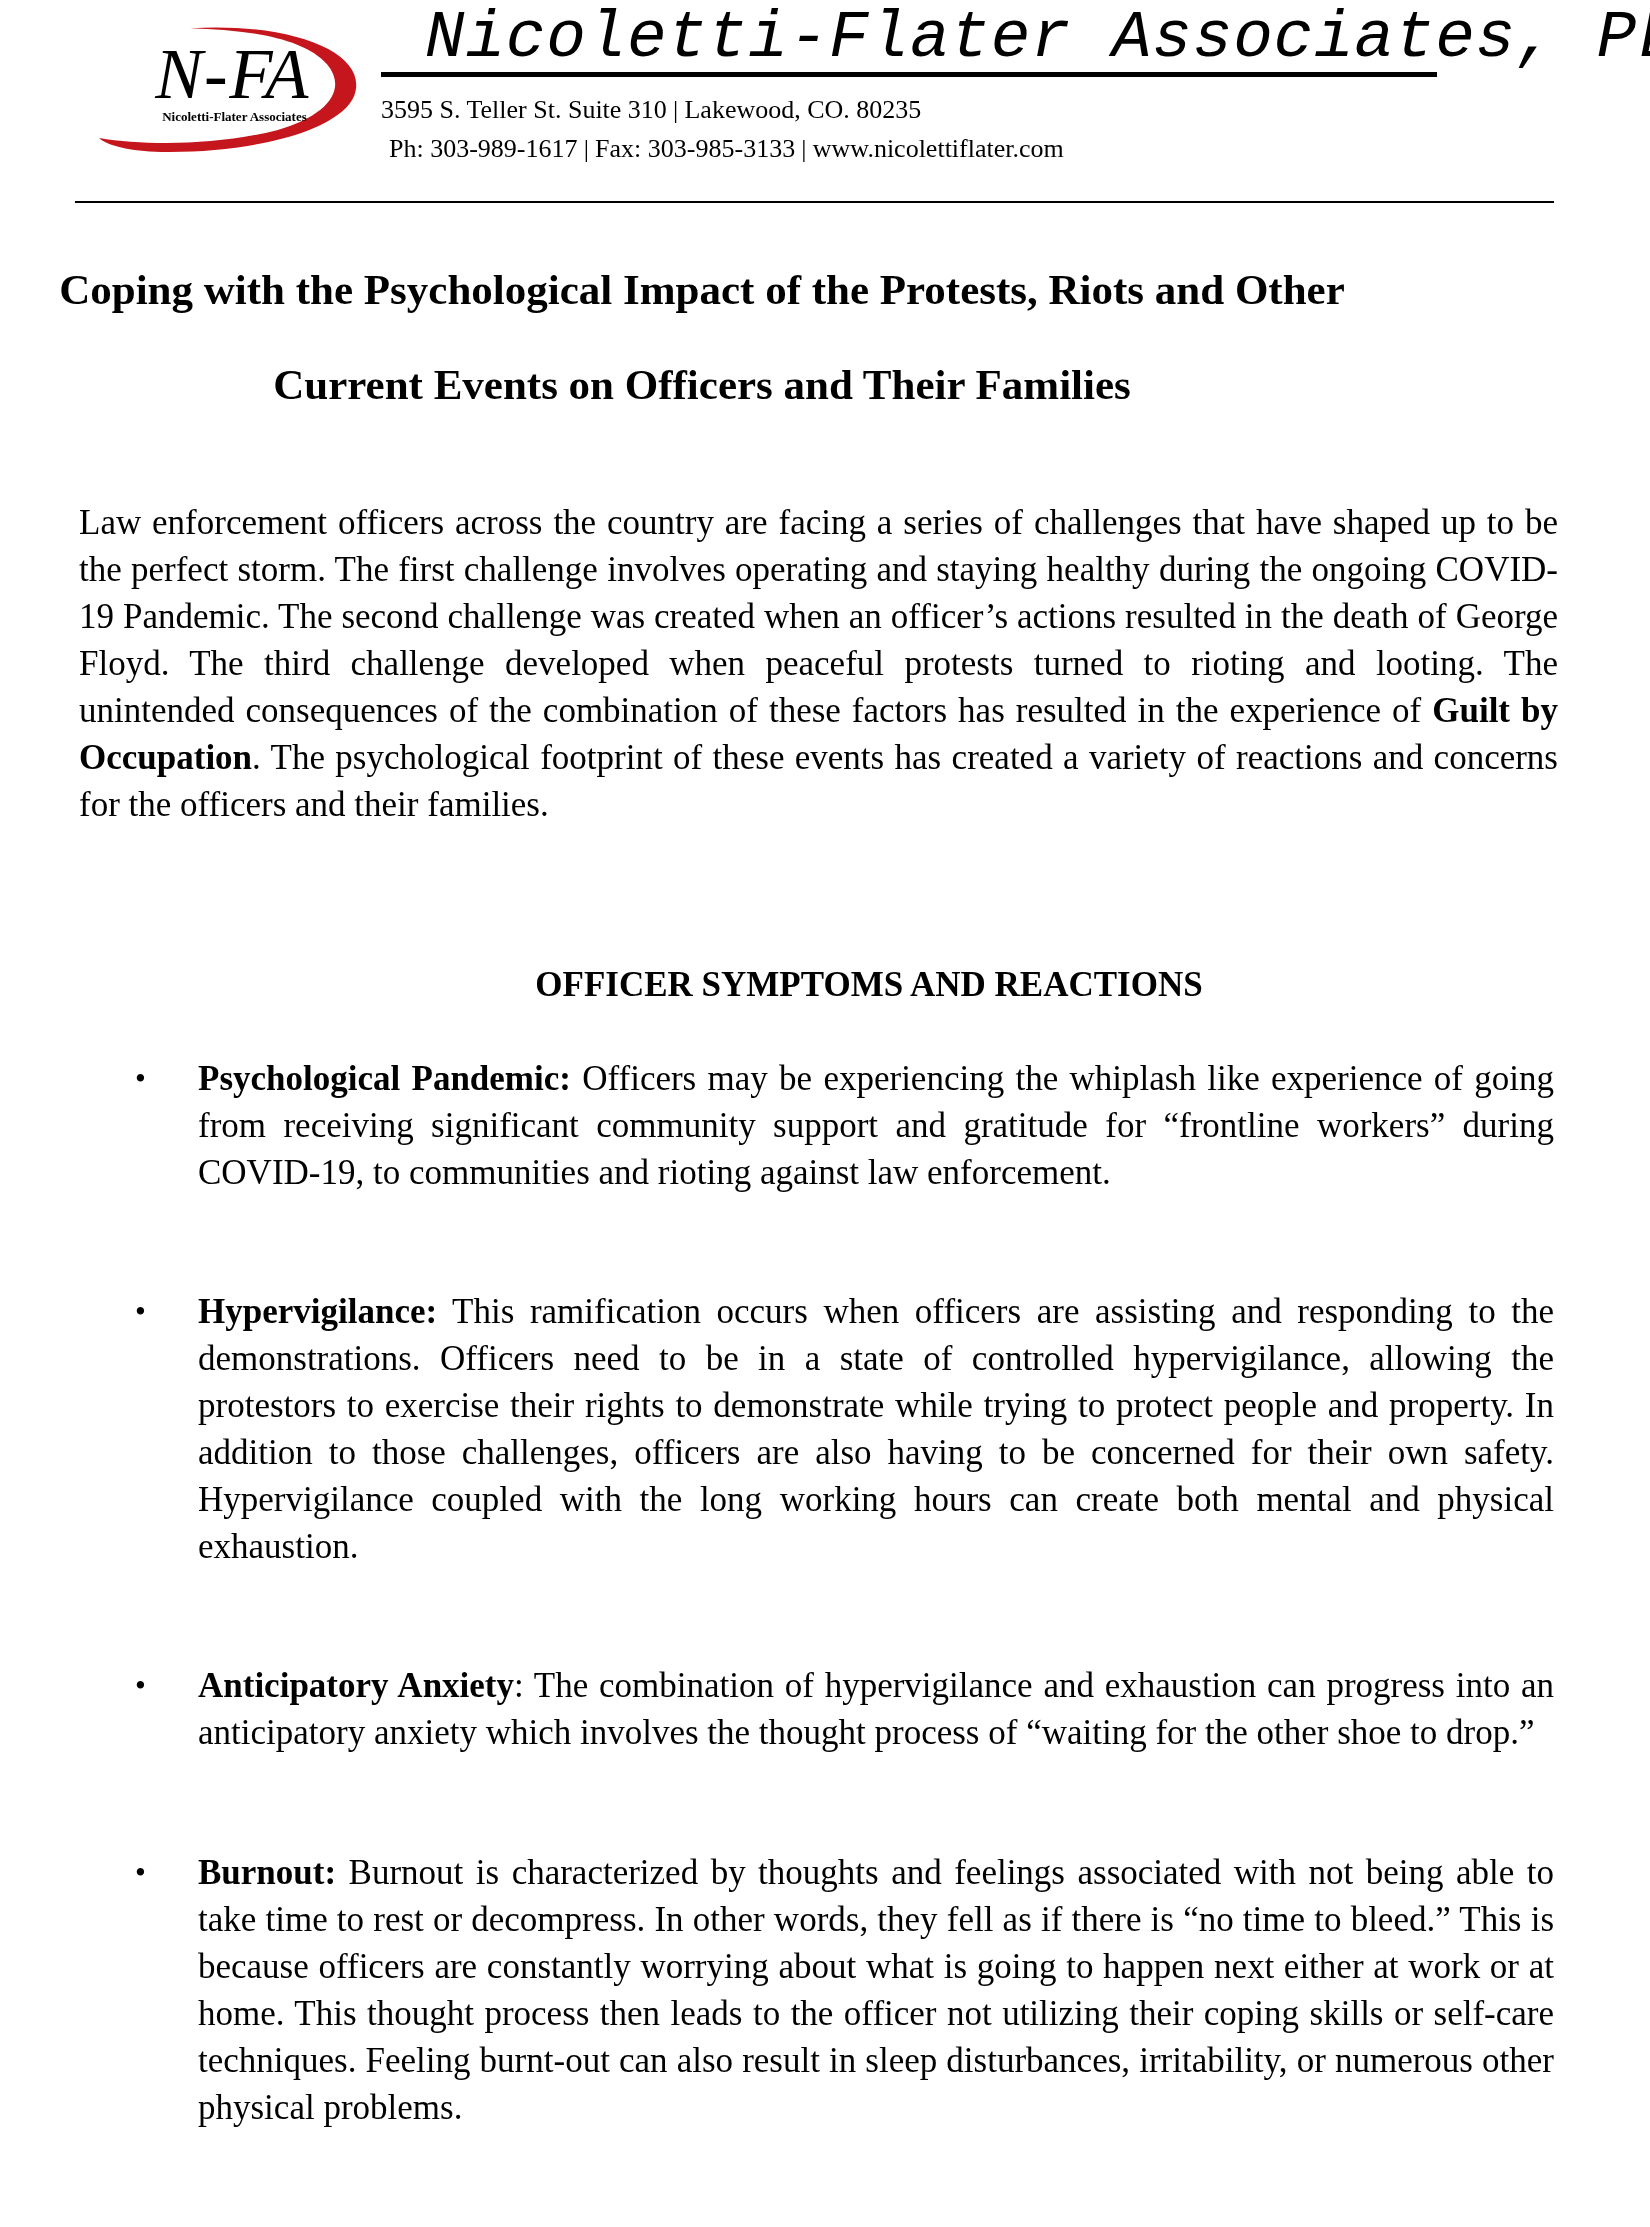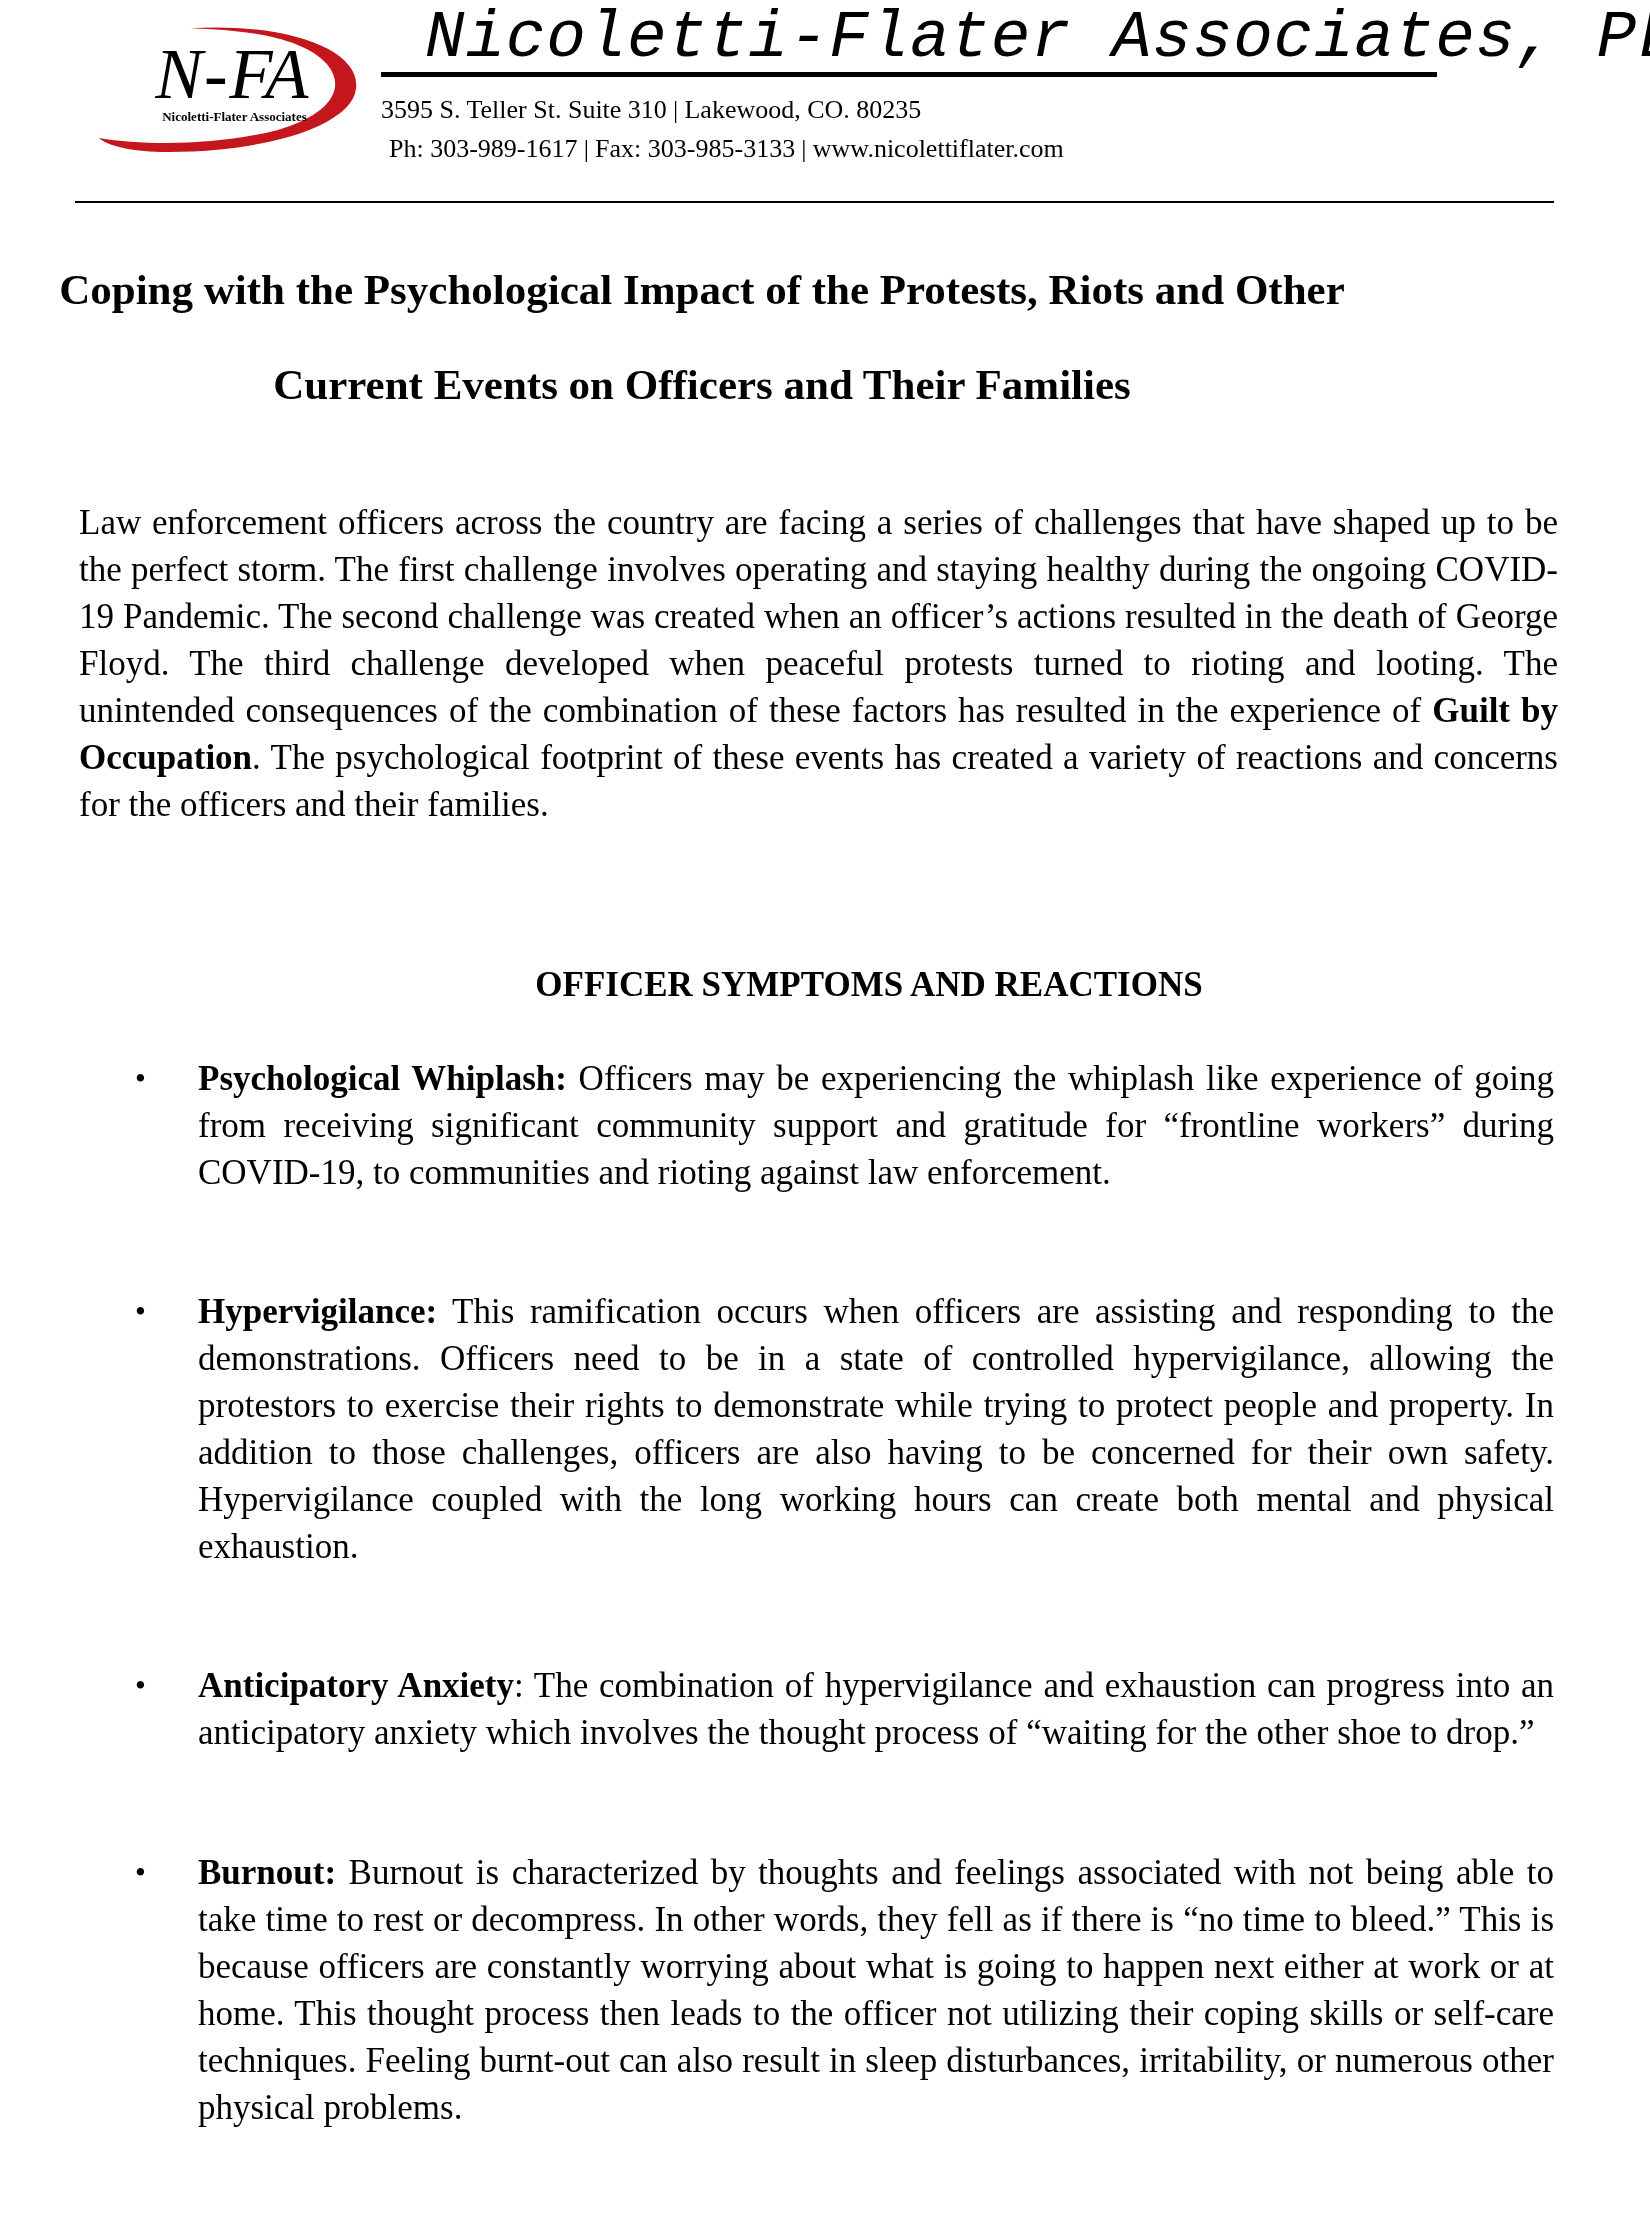--- a/index.html
+++ b/index.html
@@ -71,21 +71,21 @@
 
 <div class="title title-1">Coping with the Psychological Impact of the Protests, Riots and Other</div>
 <div class="title title-2">Current Events on Officers and Their Families</div>
 
 <p class="para intro"><span>Law enforcement officers across the country are facing a series of challenges that have shaped up to be the perfect storm. The first challenge involves operating and staying healthy during the ongoing COVID-19 Pandemic.  The second challenge was created when an officer’s actions resulted in the death of George Floyd.  The third challenge developed when peaceful protests turned to rioting and looting.  The unintended consequences of the combination of these factors has resulted in the experience of </span><b>Guilt by Occupation</b><span>. The psychological footprint of these events has created a variety of reactions and concerns for the officers and their families.</span></p>
 
 <div class="section-heading">OFFICER SYMPTOMS AND REACTIONS</div>
 
 <div class="bullet b1">
   <span class="bullet-dot">•</span>
-  <p class="bullet-text"><b>Psychological Whiplash:</b><span></span><span> Officers may be experiencing the whiplash like experience of going from receiving significant community support and gratitude for “frontline workers” during COVID-19, to communities and rioting against law enforcement.</span></p>
+  <p class="bullet-text"><b>Psychological Pandemic:</b><span></span><span> Officers may be experiencing the whiplash like experience of going from receiving significant community support and gratitude for “frontline workers” during COVID-19, to communities and rioting against law enforcement.</span></p>
 </div>
 
 <div class="bullet b2">
   <span class="bullet-dot">•</span>
   <p class="bullet-text"><b>Hypervigilance:</b><span></span><span> This ramification occurs when officers are assisting and responding to the demonstrations.  Officers need to be in a state of controlled hypervigilance, allowing the protestors to exercise their rights to demonstrate while trying to protect people and property.  In addition to those challenges, officers are also having to be concerned for their own safety. Hypervigilance coupled with the long working hours can create both mental and physical exhaustion.</span></p>
 </div>
 
 <div class="bullet b3">
   <span class="bullet-dot">•</span>
   <p class="bullet-text"><b>Anticipatory Anxiety</b><span>:</span><span> The combination of hypervigilance and exhaustion can progress into an anticipatory anxiety which involves the thought process of “waiting for the other shoe to drop.”</span></p>

